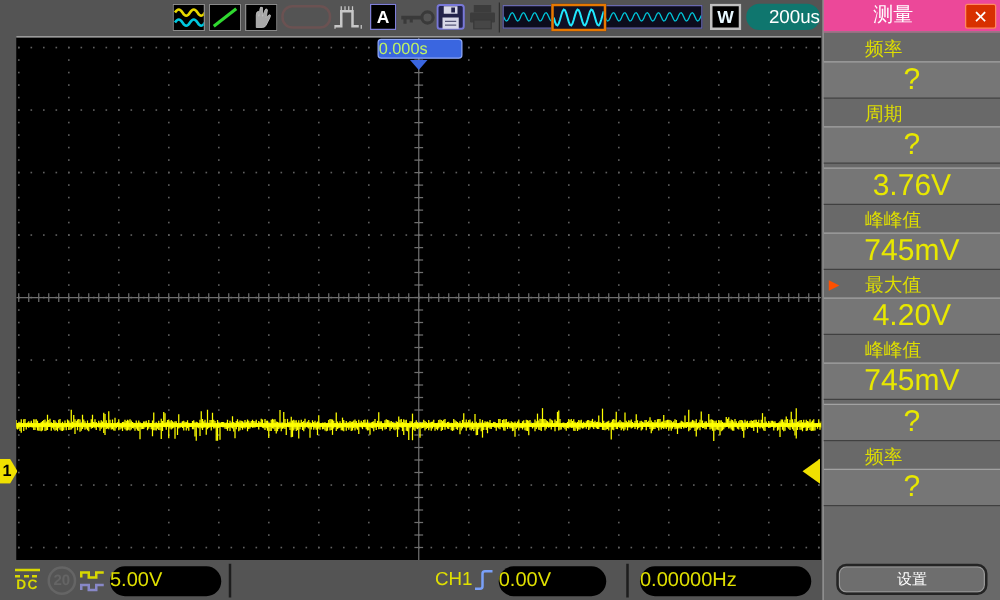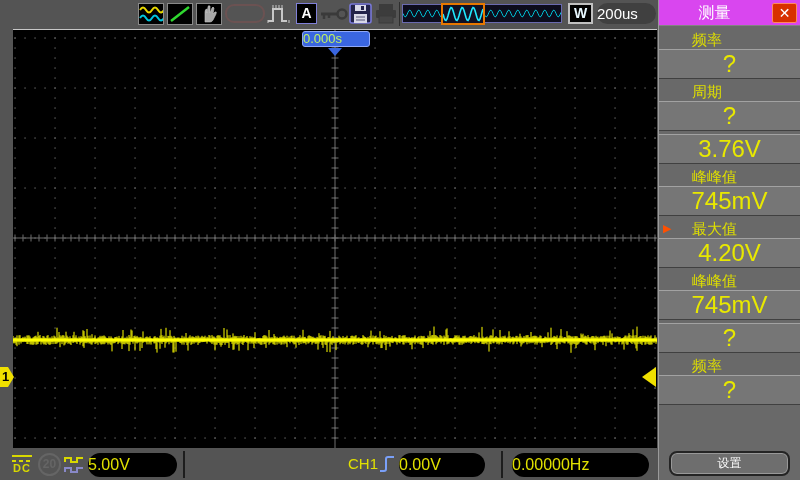--- a/index.html
+++ b/index.html
@@ -15,22 +15,22 @@
   .tb-icon { position:absolute; top:3px; width:26px; height:22px; background:#000; border:1px solid #8a8a8a; }
   .tb-sep  { position:absolute; top:2px; width:1px; height:24px; background:#2e2e2e; }
   .tb-field{ position:absolute; left:225px; top:4px; width:40px; height:19px; border:2px solid #6b5252; border-radius:9px; }
   .tb-flat { position:absolute; top:4px; background:transparent; border:none; }
   .auto-btn{ position:absolute; left:296px; top:3px; width:21px; height:21px; background:#000;
              border:1px solid #8080d8; color:#fff; font-weight:bold; font-size:14px;
              text-align:center; line-height:19px; }
   .w-btn   { position:absolute; left:568px; top:3px; width:25px; height:21px; background:#000;
              border:2px solid #c0c0c0; color:#e8f8ff; font-weight:bold; font-size:14px;
              text-align:center; line-height:17px; }
-  .tb-pill { position:absolute; left:597px; top:3px; width:59px; height:21px; background:#404040;
-             border-radius:11px; color:#fff; font-size:15px; text-align:left; line-height:21px; }
+  .tb-pill { position:absolute; left:597px; top:3px; width:59px; height:21px; background:#0f766e;
+             border-radius:11px; color:#fff; font-size:15px; text-align:right; line-height:21px; }
   .preview { position:absolute; left:402px; top:4px; width:160px; height:19px; background:#0c0c1c;
              border:1px solid #6a6ab0; }
   .preview svg { position:absolute; left:0; top:0; }
   .pv-hi   { position:absolute; left:38px; top:-2px; width:44px; height:22px; border:2px solid #e87800;
              background:#101024; overflow:hidden; }
   
   .screen { position:absolute; left:13px; top:29px; width:644px; height:419px; background:#000;
             border-top:1px solid #c8c8c8; }
   .screen svg { position:absolute; left:0; top:0; }
   .trig-tag { position:absolute; left:289px; top:1px; width:68px; height:16px; background:#3a66e0;
@@ -42,21 +42,21 @@
   .ch-marker { position:absolute; left:0; top:367px; width:14px; height:20px; background:#f0e000;
                clip-path:polygon(0 0,8px 0,14px 10px,8px 20px,0 20px);
                color:#000; font-weight:bold; font-size:13px; line-height:20px;
                padding-left:2px; z-index:6; }
   .trig-level { position:absolute; left:642px; top:367px; width:0; height:0; z-index:6;
                 border-top:10px solid transparent; border-bottom:10px solid transparent;
                 border-right:14px solid #f0e000; }
   
   .sidebar { position:absolute; left:658px; top:0; width:142px; height:480px; background:#696969;
              border-left:1px solid #9a9a9a; }
-  .sb-header { position:relative; height:26px; background:#d946ef; border-bottom:1px solid #838383; }
+  .sb-header { position:relative; height:26px; background:#ec4899; border-bottom:1px solid #838383; }
   .sb-title  { position:absolute; left:0; right:30px; top:0; height:26px; color:#fff; font-size:16px;
                text-align:center; line-height:26px; }
   .sb-close  { position:absolute; right:3px; top:3px; width:25px; height:20px; background:#d83000;
                border:1px solid #ff8860; border-radius:2px; color:#fff; font-weight:bold;
                font-size:14px; text-align:center; line-height:18px; }
   .m-list { position:absolute; left:0; right:0; top:30px; }
   .m-item { margin-bottom:3px; }
   .m-label { position:relative; color:#dede00; font-size:15px; height:19px; line-height:19px;
              padding-left:33px; }
   .m-arrow { position:absolute; left:4px; top:0; color:#ff5000; font-size:11px; }

